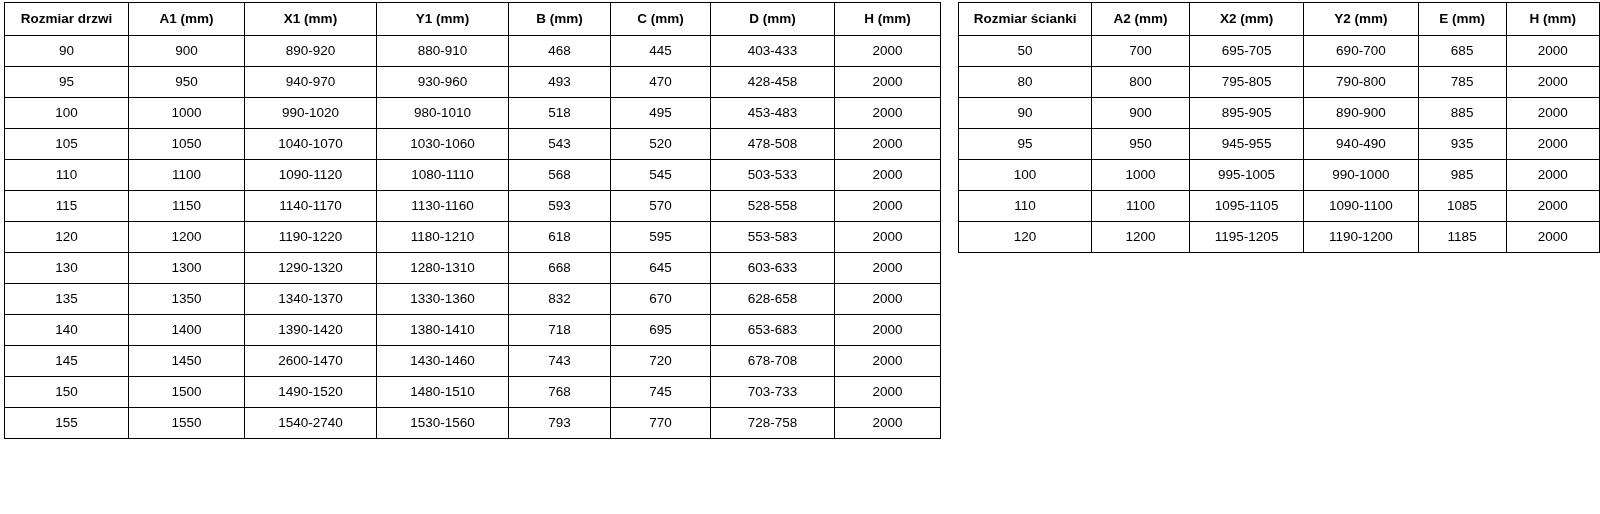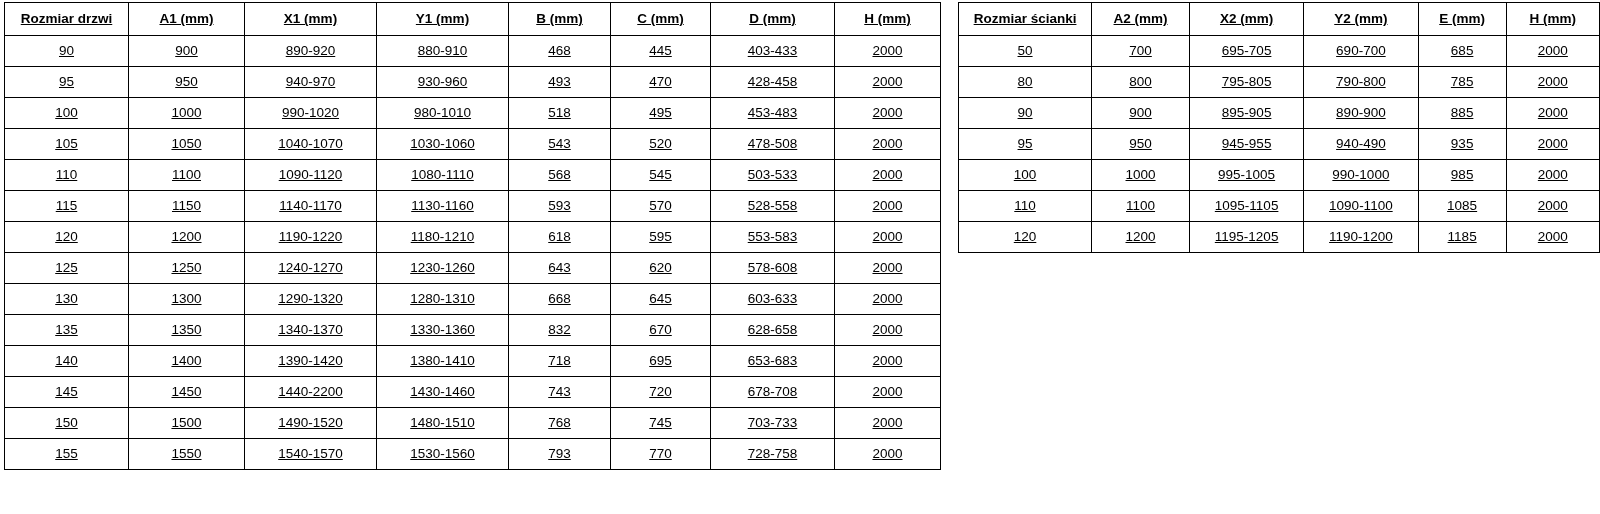--- a/index.html
+++ b/index.html
@@ -22,21 +22,20 @@
   .table-wrap {
     position: absolute;
     top: 0;
   }
   #doors-table-wrap { left: 4px; top: 2px; }
   #walls-table-wrap { left: 958px; top: 2px; border-radius: 13px; }
 
   table.spec {
     border-collapse: collapse;
     table-layout: fixed;
-    text-decoration: underline;
   }
   table.spec th, table.spec td {
     border: 1px solid #000000;
     text-align: center;
     vertical-align: middle;
     font-size: 13.5px;
     color: #000000;
     padding: 0;
     height: 30px;
     line-height: 30px;
@@ -163,30 +162,20 @@
           <td>120</td>
           <td>1200</td>
           <td>1190-1220</td>
           <td>1180-1210</td>
           <td>618</td>
           <td>595</td>
           <td>553-583</td>
           <td>2000</td>
         </tr>
         <tr>
-          <td>125</td>
-          <td>1250</td>
-          <td>1240-1270</td>
-          <td>1230-1260</td>
-          <td>643</td>
-          <td>620</td>
-          <td>578-608</td>
-          <td>2000</td>
-        </tr>
-        <tr>
           <td>130</td>
           <td>1300</td>
           <td>1290-1320</td>
           <td>1280-1310</td>
           <td>668</td>
           <td>645</td>
           <td>603-633</td>
           <td>2000</td>
         </tr>
         <tr>
@@ -205,41 +194,41 @@
           <td>1390-1420</td>
           <td>1380-1410</td>
           <td>718</td>
           <td>695</td>
           <td>653-683</td>
           <td>2000</td>
         </tr>
         <tr>
           <td>145</td>
           <td>1450</td>
-          <td>1440-2200</td>
+          <td>2600-1470</td>
           <td>1430-1460</td>
           <td>743</td>
           <td>720</td>
           <td>678-708</td>
           <td>2000</td>
         </tr>
         <tr>
           <td>150</td>
           <td>1500</td>
           <td>1490-1520</td>
           <td>1480-1510</td>
           <td>768</td>
           <td>745</td>
           <td>703-733</td>
           <td>2000</td>
         </tr>
         <tr>
           <td>155</td>
           <td>1550</td>
-          <td>1540-1570</td>
+          <td>1540-2740</td>
           <td>1530-1560</td>
           <td>793</td>
           <td>770</td>
           <td>728-758</td>
           <td>2000</td>
         </tr>
       </tbody>
     </table>
   </div>
 

